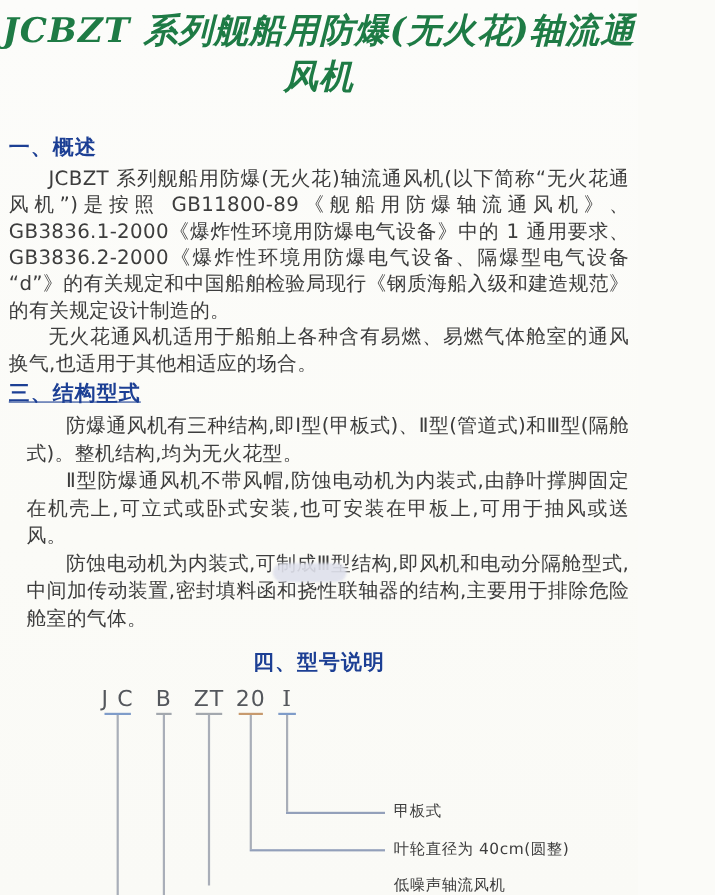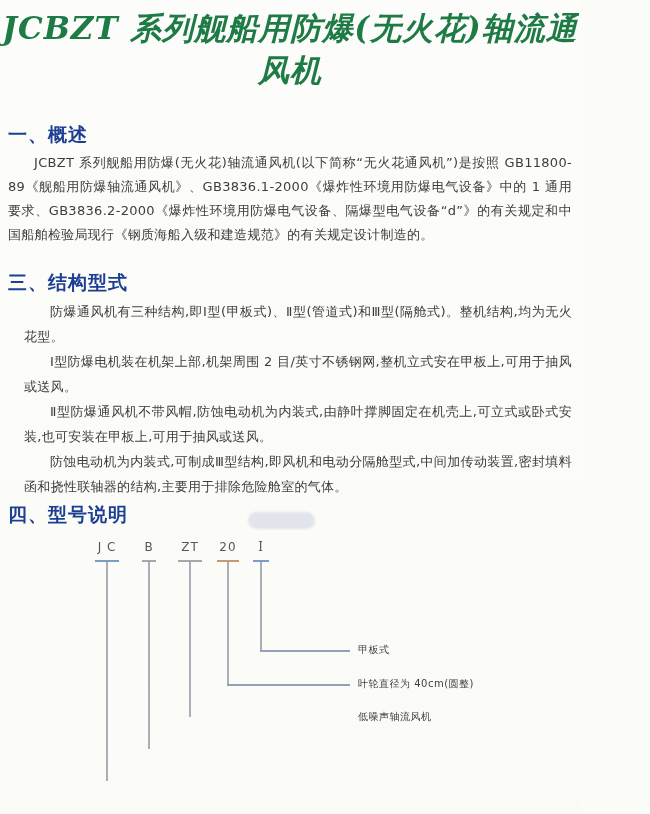--- a/index.html
+++ b/index.html
@@ -27,26 +27,26 @@
   }
   h2{
     font-size:19px;
     line-height:22px;
     font-weight:bold;
     color:#1c3f94;
     margin:11px 8px 6px 8px;
     letter-spacing:1px;
   }
   h2.first{margin-top:32px;}
-  h2.h-structure{margin-top:24px;}
-  h2.h-model{margin-top:4px;}
+  h2.h-structure{margin-top:4px;text-decoration:underline;}
+  h2.h-model{margin-top:16px;text-align:center;}
   .doc-p{
     margin:0 8px;
     text-indent:2em;
-    font-size:13px;
+    font-size:18px;
     line-height:24px;
     text-align:justify;
     color:#3d3d3d;
     letter-spacing:0.3px;
   }
   .sec3 .doc-p{line-height:25px;margin-left:24px;}
   .smudge{
     position:absolute;
     left:248px;top:512px;
     width:67px;height:17px;
@@ -58,21 +58,21 @@
   
   .diagram{
     position:relative;
     height:278px;
     margin-top:4px;
   }
   .code{
     position:absolute;
     top:6px;
     transform:translateX(-50%);
-    font-size:12px;
+    font-size:20px;
     line-height:20px;
     color:#54575c;
     letter-spacing:1px;
     white-space:nowrap;
   }
   .code.serif{font-family:"DejaVu Serif","Liberation Serif",serif;}
   .underline{
     position:absolute;top:29px;height:2px;
   }
   .ul-blue{background:#7f9cc9;}
@@ -82,42 +82,42 @@
     position:absolute;top:31px;width:1.5px;
     background:#a9aeb8;
   }
   .hline{
     position:absolute;height:1.5px;
     background:#93a0ba;
   }
   .dlabel{
     position:absolute;
     left:358px;
-    font-size:10px;
+    font-size:14px;
     line-height:20px;
     color:#3d3d3d;
     letter-spacing:0.5px;
     white-space:nowrap;
   }
 </style>
 </head>
 <body>
 
 <div class="page">
 
   <h1 class="title">JCBZT 系列舰船用防爆(无火花)轴流通风机</h1>
 
   <h2 class="first">一、概述</h2>
   <p class="doc-p">JCBZT 系列舰船用防爆(无火花)轴流通风机(以下简称“无火花通风机”)是按照 GB11800-89《舰船用防爆轴流通风机》、GB3836.1-2000《爆炸性环境用防爆电气设备》中的 1 通用要求、GB3836.2-2000《爆炸性环境用防爆电气设备、隔爆型电气设备“d”》的有关规定和中国船舶检验局现行《钢质海船入级和建造规范》的有关规定设计制造的。</p>
+  <p class="doc-p">无火花通风机适用于船舶上各种含有易燃、易燃气体舱室的通风换气,也适用于其他相适应的场合。</p>
 
 
   <h2 class="h-structure">三、结构型式</h2>
   <div class="sec3">
     <p class="doc-p">防爆通风机有三种结构,即Ⅰ型(甲板式)、Ⅱ型(管道式)和Ⅲ型(隔舱式)。整机结构,均为无火花型。</p>
-    <p class="doc-p">Ⅰ型防爆电机装在机架上部,机架周围 2 目/英寸不锈钢网,整机立式安在甲板上,可用于抽风或送风。</p>
     <p class="doc-p">Ⅱ型防爆通风机不带风帽,防蚀电动机为内装式,由静叶撑脚固定在机壳上,可立式或卧式安装,也可安装在甲板上,可用于抽风或送风。</p>
     <p class="doc-p">防蚀电动机为内装式,可制成Ⅲ型结构,即风机和电动分隔舱型式,中间加传动装置,密封填料函和挠性联轴器的结构,主要用于排除危险舱室的气体。</p>
   </div>
 
   <h2 class="h-model">四、型号说明</h2>
 
   <div class="smudge"></div>
 
   <div class="diagram">
 

